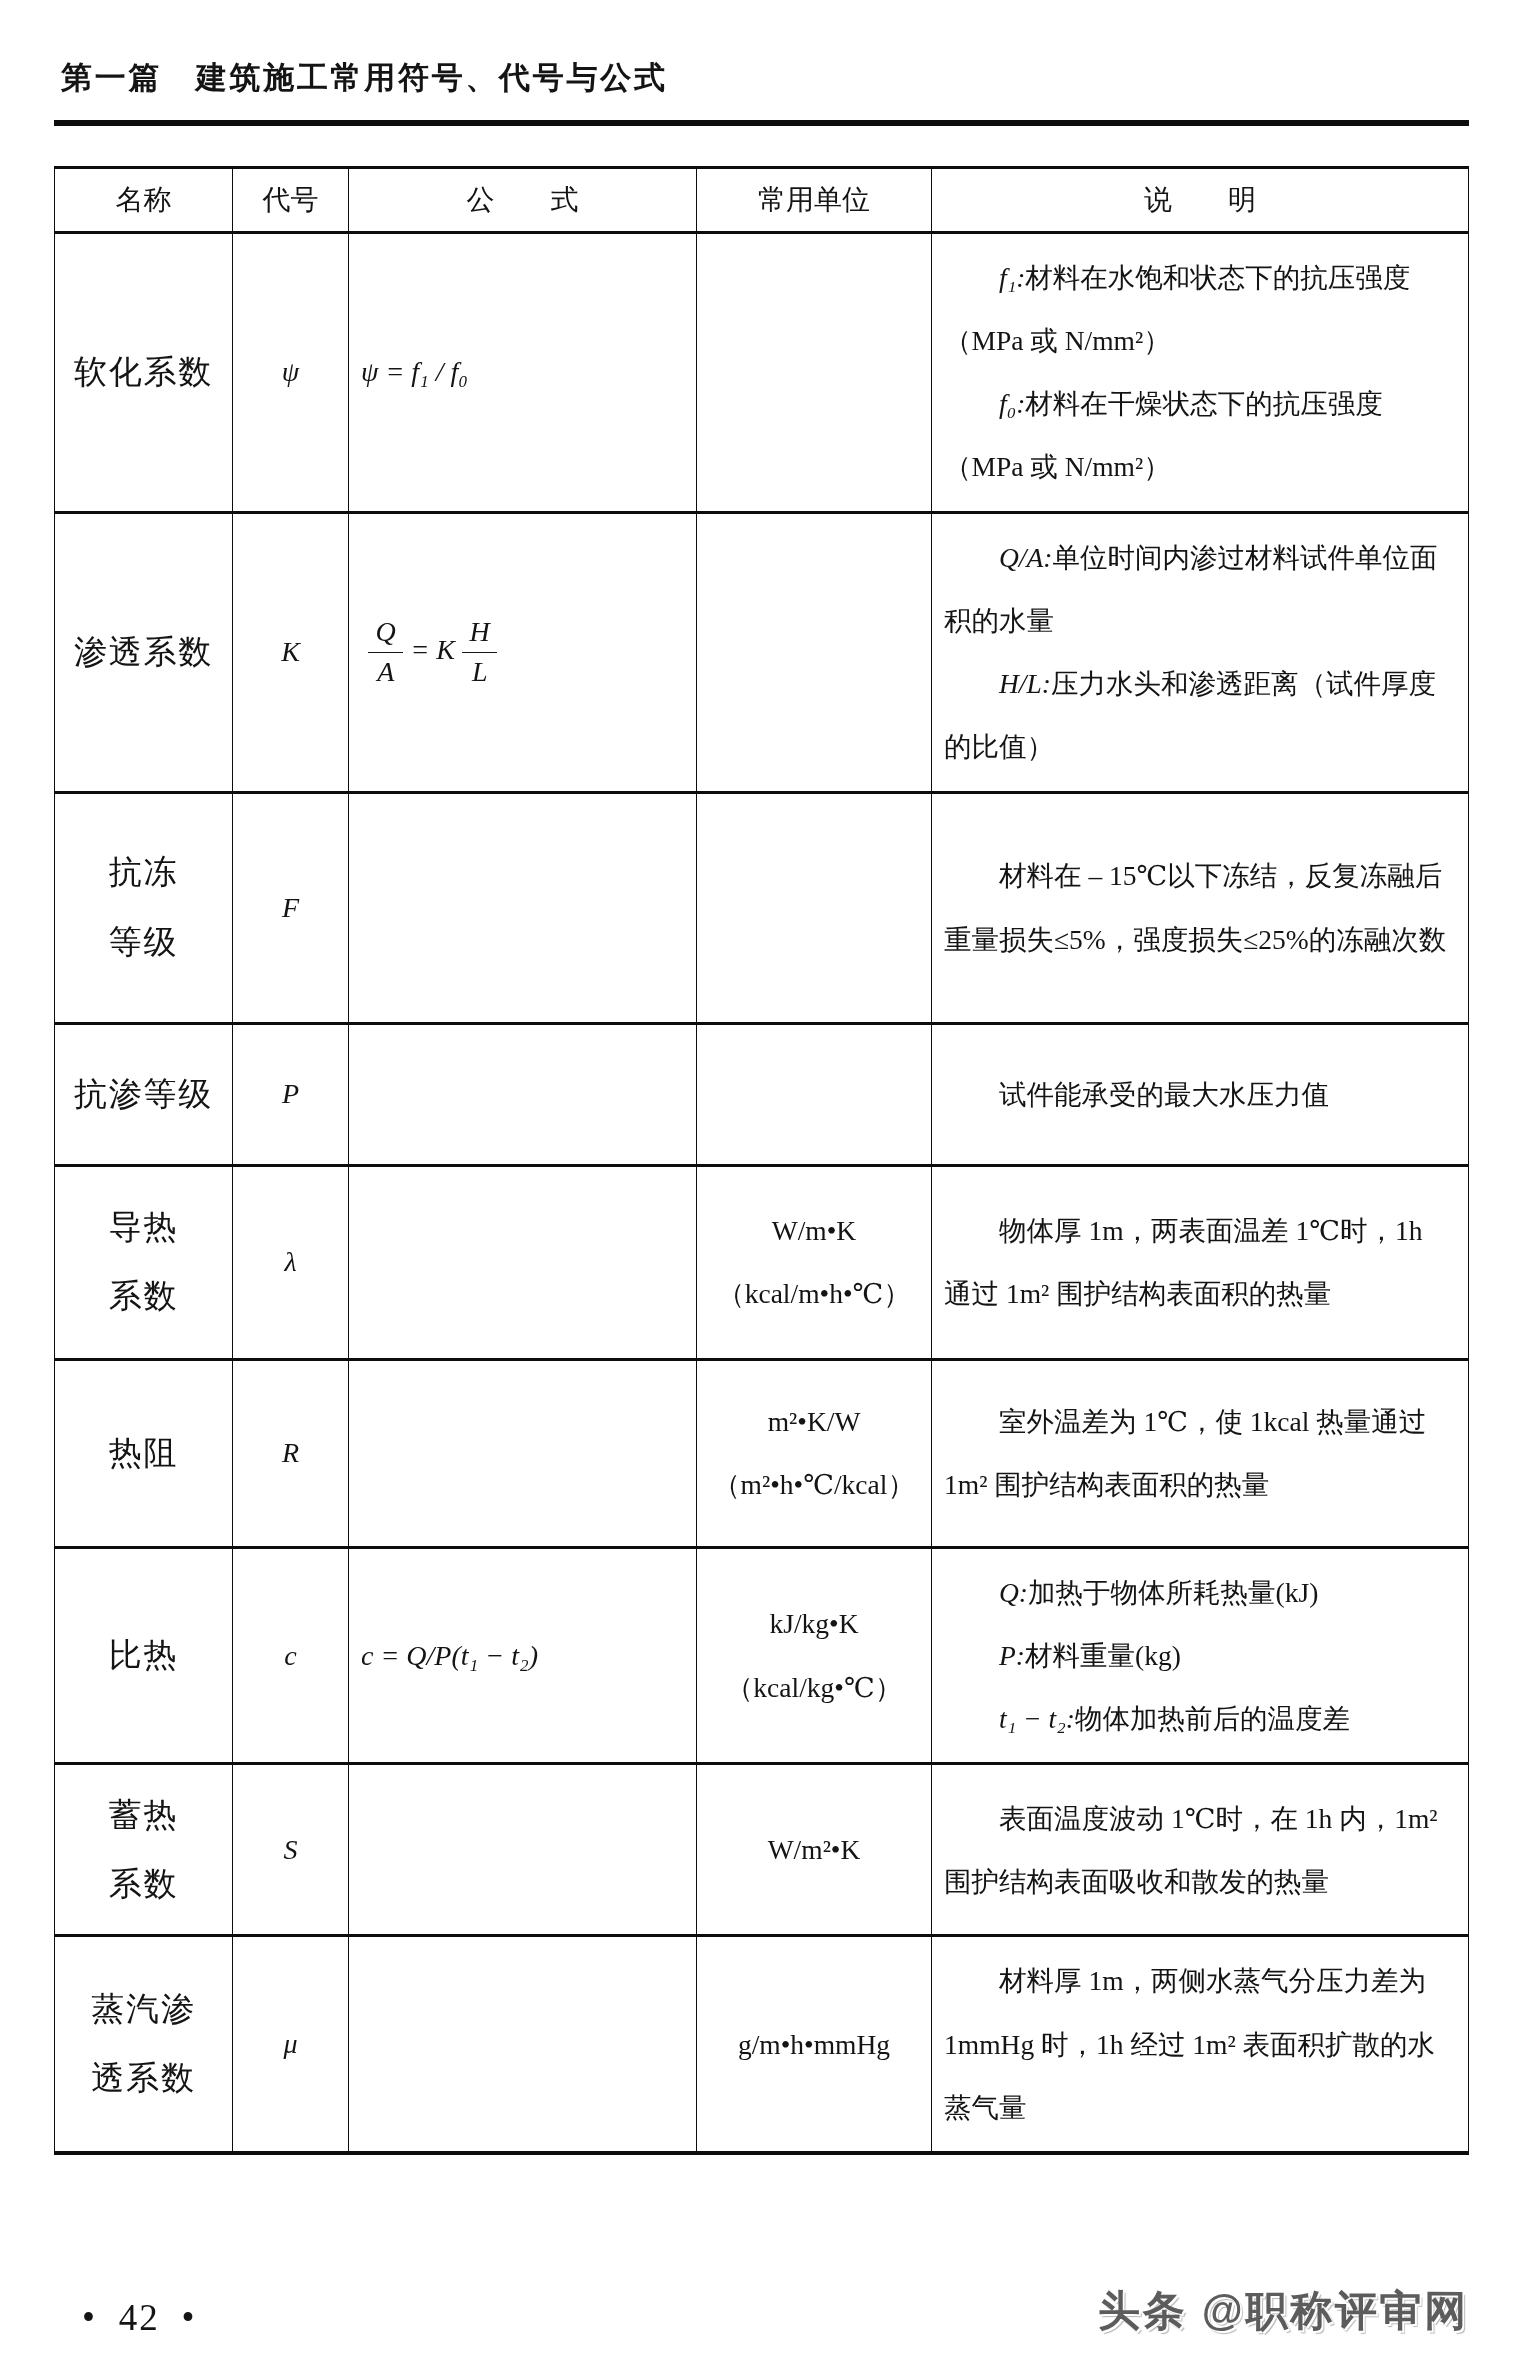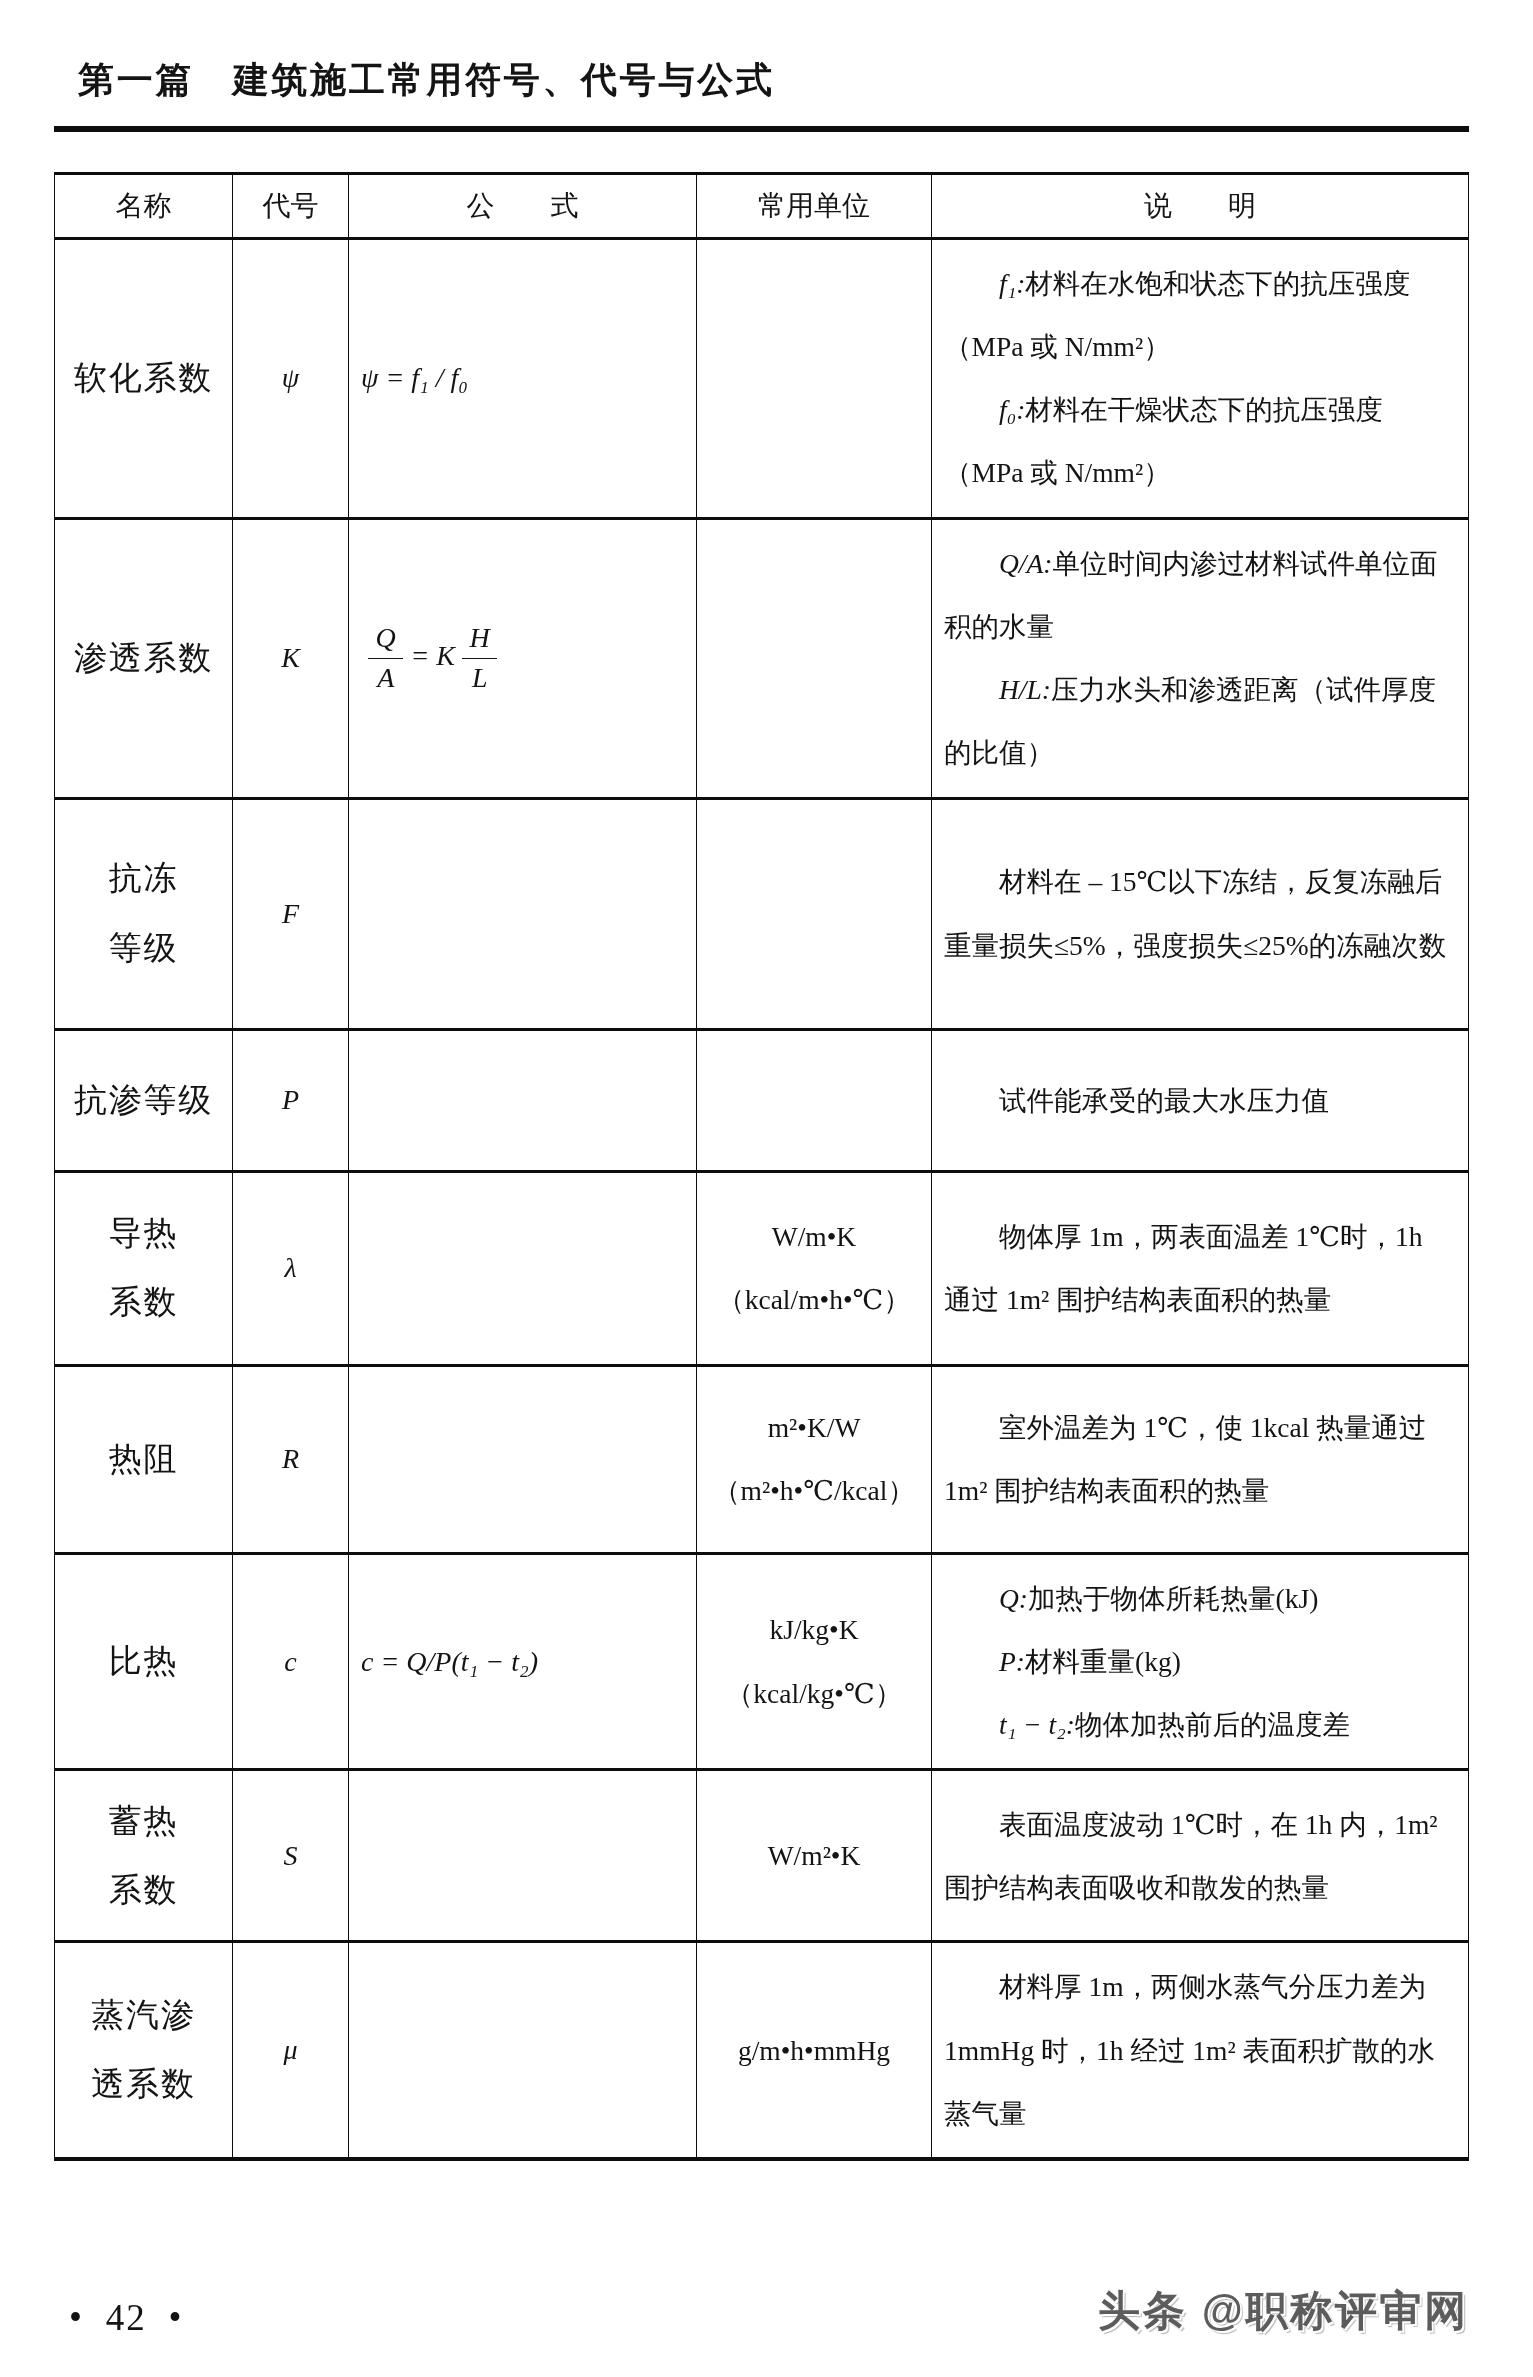--- a/index.html
+++ b/index.html
@@ -9,24 +9,24 @@
     height: 2377px;
     margin: 0 auto;
     background: #ffffff;
     box-sizing: border-box;
     padding: 59px 65px 0 54px;
     font-family: "Liberation Serif", "DejaVu Serif", serif;
     color: #141414;
     overflow: hidden;
   }
   .doc-title {
-    font-size: 36px;
+    font-size: 31px;
     font-weight: 700;
     letter-spacing: 2.7px;
-    margin: 0 0 0 24px;
+    margin: 0 0 0 7px;
     line-height: 1.2;
     white-space: pre;
   }
   .title-rule {
     height: 5.5px;
     background: #0d0d0d;
     margin-top: 24px;
   }
   table.symbols {
     border-collapse: collapse;
@@ -96,21 +96,21 @@
     padding: 0 7.3px 3.7px;
     line-height: 1.15;
   }
   .frac .den {
     display: block;
     padding: 3.7px 7.3px 0;
     line-height: 1.15;
   }
   .footer {
     position: absolute;
-    left: 69px;
+    left: 82px;
     right: 65px;
     bottom: 38px;
     display: flex;
     justify-content: space-between;
     align-items: flex-end;
   }
   .page-num {
     font-size: 37px;
     white-space: pre;
     letter-spacing: 1.8px;

